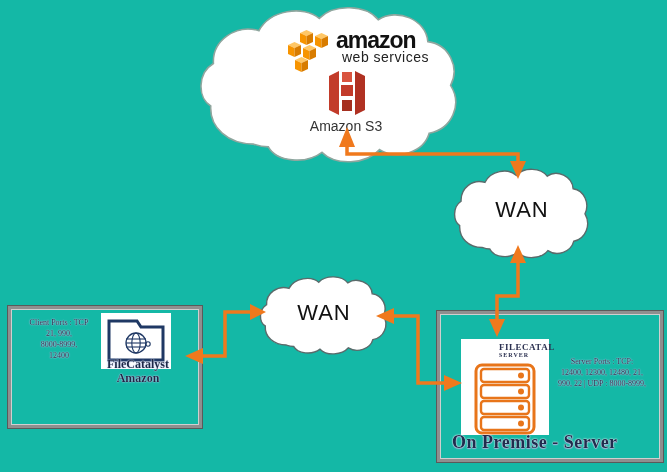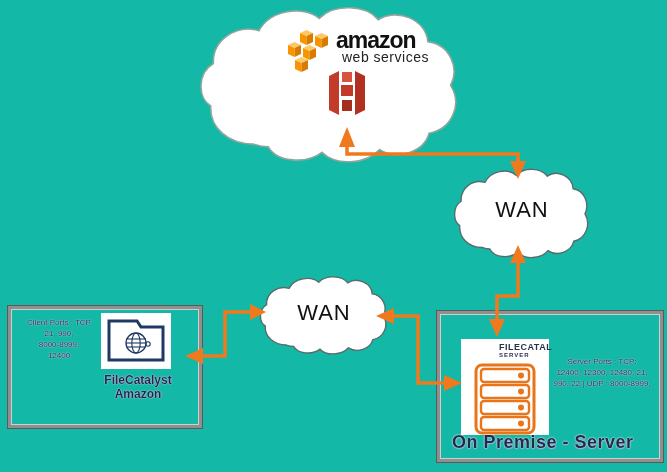--- a/index.html
+++ b/index.html
@@ -6,21 +6,21 @@
   #stage{position:relative;width:667px;height:472px;background:#14b8a6;overflow:hidden;
          font-family:"Liberation Sans", sans-serif;}
   .abs{position:absolute;}
   
   .cloud-svg{position:absolute;left:0;top:0;width:100%;height:100%;}
   .wan-label{position:absolute;width:100%;text-align:center;color:#111;
              font-size:22px;letter-spacing:1px;}
   
   .premise-box{position:absolute;border:3px solid #8f8f8f;
                box-shadow:inset 0 0 0 1px #cfcfcf, 0 0 0 1px #5a5a5a;
-               background:transparent;}
+               background:transparent;font-family:Liberation Serif, serif;}
   
   .glow{color:#1c2747;text-shadow:0 0 1px #ffffff,0 0 2px #9db0e8;}
   .glow-strong{color:#202c4e;text-shadow:0 0 1px #ffffff,0 1px 1px #8fa4d6,0 0 2px #ffffff;}
   .ports{font-size:8px;line-height:11px;text-align:center;}
   .box-title{font-size:17px;font-weight:bold;letter-spacing:0.5px;}
   
   .aws-brand{font-size:23px;font-weight:bold;letter-spacing:-1px;color:#111;line-height:20px;}
   .aws-sub{font-size:14px;color:#222;letter-spacing:0.5px;line-height:14px;}
   .s3-label{font-size:14px;color:#333;text-align:center;}
   .icon-card{position:absolute;background:#fff;}
@@ -78,20 +78,21 @@
       </div>
     </div>
 
     <svg class="abs" style="left:130px;top:68px;" width="42" height="46" viewBox="0 0 42 46">
       <polygon points="3,6 13,1 13,45 3,40" fill="#C23B2A"></polygon>
       <polygon points="39,6 29,1 29,45 39,40" fill="#B03122"></polygon>
       <rect x="16" y="2" width="10" height="10" fill="#D9543F"></rect>
       <rect x="15" y="15" width="12" height="11" fill="#C23B2A"></rect>
       <rect x="16" y="30" width="10" height="11" fill="#A52F1F"></rect>
     </svg>
+    <div class="abs s3-label" style="left:100px;top:116px;width:100px;">Amazon S3</div>
   </div>
 
   <div class="abs" style="left:452px;top:166px;width:140px;height:94px;">
     <svg class="cloud-svg" viewBox="0 0 200 120" preserveAspectRatio="none">
       <path d="M 43 104 C 24 104 10 92 11 76 C 1 70 1 52 13 45 C 12 28 30 16 47 21
                C 55 6 80 2 92 12 C 103 1 127 2 136 13 C 150 4 172 13 173 29
                C 189 31 197 48 190 61 C 199 75 191 93 174 96 C 170 110 150 116 137 108
                C 127 119 104 120 94 110 C 82 119 60 117 54 106 C 50 106 46 105 43 104 Z" fill="#ffffff" stroke="#5A6B6B" stroke-width="1.4" vector-effect="non-scaling-stroke"></path>
     </svg>
     <div class="wan-label" style="top:31px;">WAN</div>
@@ -120,21 +121,21 @@
       <svg width="70" height="56" viewBox="0 0 70 56">
         <path d="M8,14 L8,47 L62,47 L62,14 L40,14 L36,8 L8,8 Z" fill="none" stroke="#1F3864" stroke-width="3"></path>
         <circle cx="35" cy="30" r="10" fill="none" stroke="#1F3864" stroke-width="1.3"></circle>
         <ellipse cx="35" cy="30" rx="4.2" ry="10" fill="none" stroke="#1F3864" stroke-width="1.1"></ellipse>
         <line x1="25" y1="26" x2="45" y2="26" stroke="#1F3864" stroke-width="1.1"></line>
         <line x1="25" y1="34" x2="45" y2="34" stroke="#1F3864" stroke-width="1.1"></line>
         <line x1="25" y1="30" x2="45" y2="30" stroke="#1F3864" stroke-width="1.1"></line>
         <circle cx="47" cy="31" r="2.2" fill="none" stroke="#1F3864" stroke-width="1.1"></circle>
       </svg>
     </div>
-    <div class="abs fc-client-name glow" style="left:82px;top:64px;width:90px;">
+    <div class="abs fc-client-name glow" style="left:82px;top:48px;width:90px;">
       <span>FileCatalyst</span><br>
       <span>Amazon</span>
     </div>
 
   </div>
 
   <div class="premise-box" style="left:437px;top:311px;width:220px;height:145px;">
 
     <div class="icon-card" style="left:21px;top:25px;width:88px;height:96px;">
       <div style="display:flex;align-items:center;padding:4px 2px 0 4px;gap:32px;">

